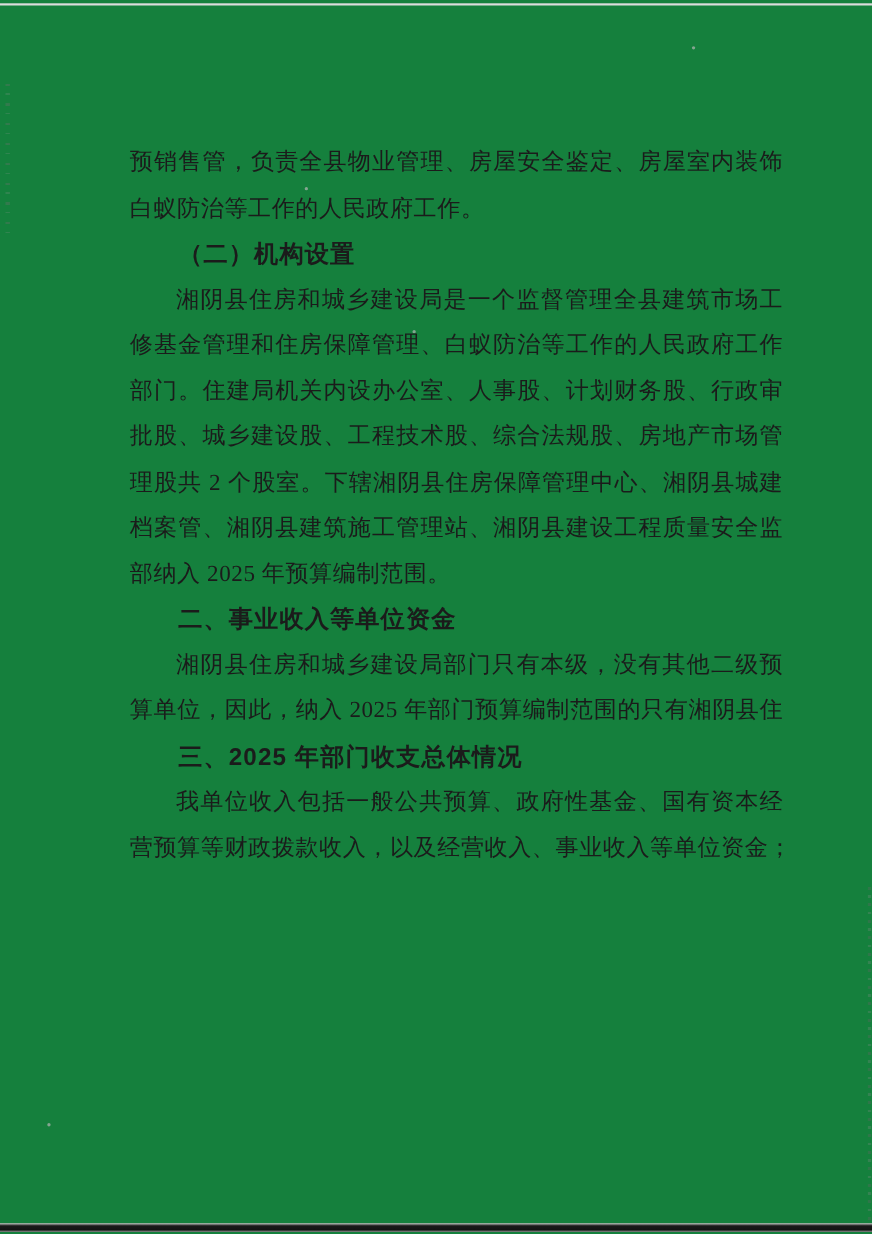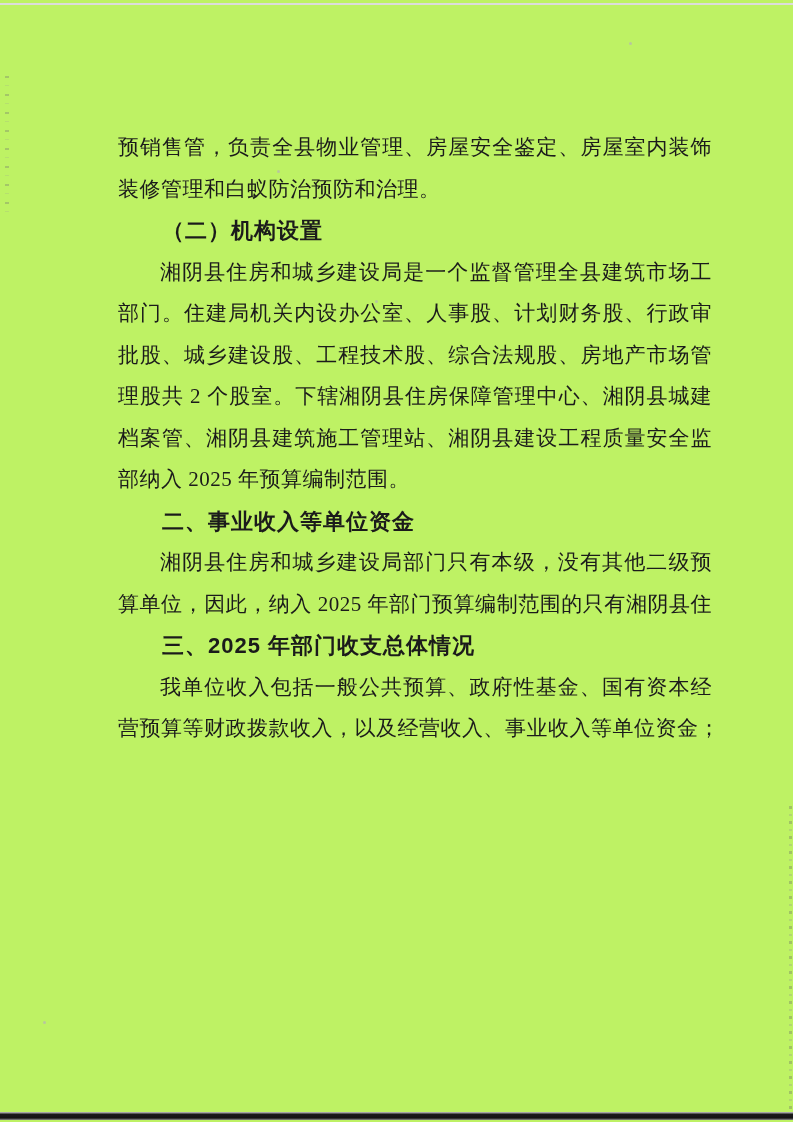--- a/index.html
+++ b/index.html
@@ -7,21 +7,21 @@
     padding: 0;
     width: 793px;
     height: 1122px;
     background: #ffffff;
     overflow: hidden;
   }
   .page {
     position: relative;
     width: 793px;
     height: 1122px;
-    background: #bef264;
+    background: #15803d;
     color: #1b1b1b;
     font-family: "Liberation Serif", serif;
   }
   .doc {
     position: absolute;
     left: 118px;
     top: 127px;
     width: 594px;
     font-size: 21px;
     line-height: 41.5px;
@@ -108,25 +108,26 @@
   <div class="scan-right-noise"></div>
   <div class="scan-bottom-bar"></div>
   <div class="speck speck-1"></div>
   <div class="speck speck-2"></div>
   <div class="speck speck-3"></div>
   <div class="speck speck-4"></div>
 
   <div class="doc">
 
     <div class="line">预销售管，负责全县物业管理、房屋安全鉴定、房屋室内装饰</div>
-    <div class="line last">装修管理和白蚁防治预防和治理。</div>
+    <div class="line last">白蚁防治等工作的人民政府工作。</div>
 
     <div class="heading">（二）机构设置</div>
 
     <div class="line indent">湘阴县住房和城乡建设局是一个监督管理全县建筑市场工</div>
+    <div class="line">修基金管理和住房保障管理、白蚁防治等工作的人民政府工作</div>
     <div class="line">部门。住建局机关内设办公室、人事股、计划财务股、行政审</div>
     <div class="line">批股、城乡建设股、工程技术股、综合法规股、房地产市场管</div>
     <div class="line">理股共 2 个股室。下辖湘阴县住房保障管理中心、湘阴县城建</div>
     <div class="line">档案管、湘阴县建筑施工管理站、湘阴县建设工程质量安全监</div>
     <div class="line last">部纳入 2025 年预算编制范围。</div>
 
     <div class="heading">二、事业收入等单位资金</div>
 
     <div class="line indent">湘阴县住房和城乡建设局部门只有本级，没有其他二级预</div>
     <div class="line">算单位，因此，纳入 2025 年部门预算编制范围的只有湘阴县住</div>

